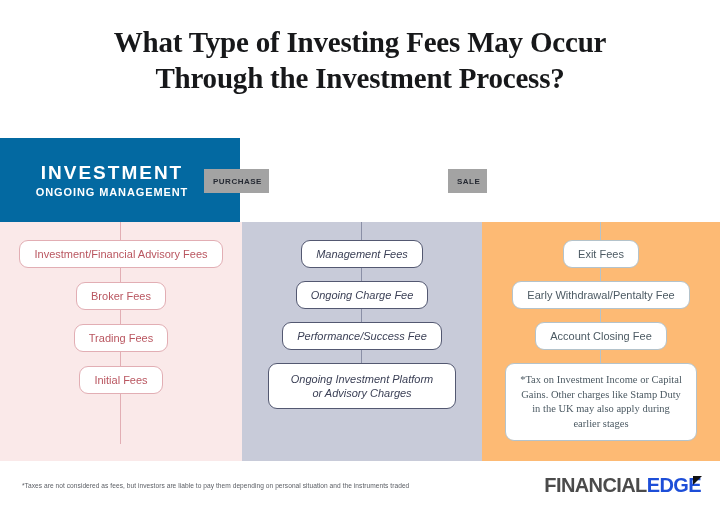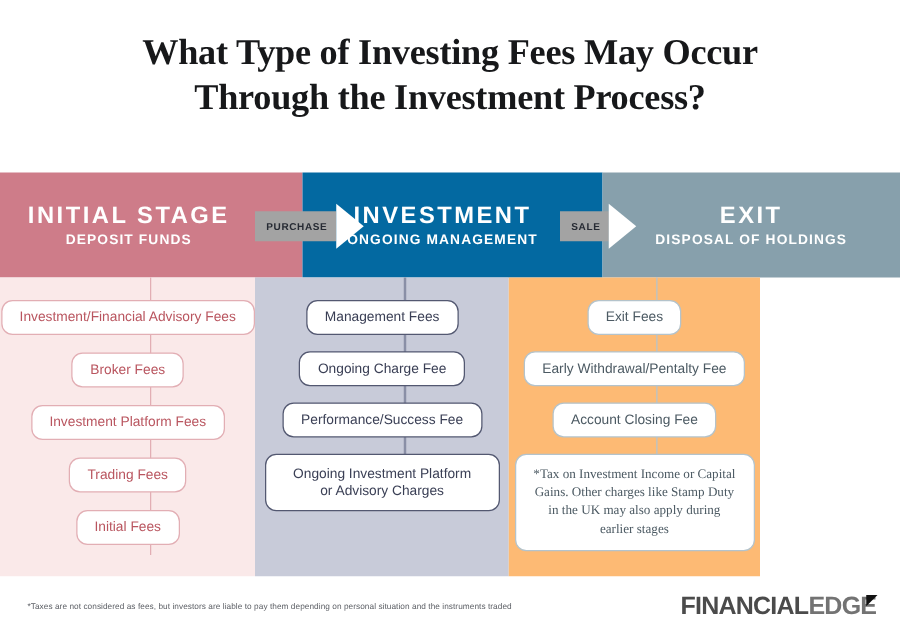--- a/index.html
+++ b/index.html
@@ -101,21 +101,21 @@
     color: #262a33;
     white-space: nowrap;
   }
   .arrow-purchase { left: 204px; }
   .arrow-sale     { left: 448px; }
 
   
   .cols {
     position: absolute;
     left: 0; top: 222px;
-    width: 608px;
+    width: 720px;
     height: 239px;
     display: flex;
   }
   .col {
     position: relative;
     height: 239px;
     padding-top: 18px;
     box-sizing: border-box;
     display: flex;
     flex-direction: column;
@@ -150,20 +150,21 @@
     margin-bottom: 14px;
   }
   .col-1 .chip-text { color: #b9555f; }
 
   
   .col-2 .chip {
     border: 1.3px solid #535871;
     min-height: 28px;
     padding: 5px 14px;
     margin-bottom: 13px;
+    font-style: italic;
   }
   .col-2 .chip-text { color: #3a3f55; }
 
   
   .col-3 .chip {
     border: 1.3px solid #b4c3cb;
     min-height: 28px;
     padding: 5px 14px;
     margin-bottom: 13px;
   }
@@ -204,21 +205,21 @@
   }
   .logo-a {
     font-size: 20px;
     letter-spacing: -0.6px;
     color: #4b4b4b;
     font-weight: 700;
   }
   .logo-b {
     font-size: 20px;
     letter-spacing: -0.6px;
-    color: #737373;
+    color: #1d4ed8;
     font-weight: bold;
   }
   .logo-flag {
     position: relative;
     width: 9px;
     height: 9px;
     margin-left: -8px;
     margin-top: -11px;
   }
   .logo-flag::before {
@@ -233,34 +234,26 @@
 </head>
 <body>
 
 <div class="title-wrap">
   <div class="title-line">What Type of Investing Fees May Occur</div>
   <div class="title-line">Through the Investment Process?</div>
 </div>
 
 <div class="band">
 
-  <div class="band-seg seg-initial">
-    <div class="seg-title">INITIAL STAGE</div>
-    <div class="seg-sub">DEPOSIT FUNDS</div>
-  </div>
 
   <div class="band-seg seg-invest">
     <div class="seg-title">INVESTMENT</div>
     <div class="seg-sub">ONGOING MANAGEMENT</div>
   </div>
 
-  <div class="band-seg seg-exit">
-    <div class="seg-title">EXIT</div>
-    <div class="seg-sub">DISPOSAL OF HOLDINGS</div>
-  </div>
 
 </div>
 
 <div class="arrow arrow-purchase">
   <div class="arrow-body">
     <span class="arrow-label">PURCHASE</span>
   </div>
   <div class="arrow-head"></div>
 </div>
 
@@ -273,23 +266,20 @@
 
 <div class="cols">
 
   <div class="col col-1">
     <div class="connector conn-1" style="left:120px; top:0px; height:222px;"></div>
     <div class="chip">
       <span class="chip-text">Investment/Financial Advisory Fees</span>
     </div>
     <div class="chip">
       <span class="chip-text">Broker Fees</span>
-    </div>
-    <div class="chip">
-      <span class="chip-text">Investment Platform Fees</span>
     </div>
     <div class="chip">
       <span class="chip-text">Trading Fees</span>
     </div>
     <div class="chip">
       <span class="chip-text">Initial Fees</span>
     </div>
   </div>
 
   <div class="col col-2">

